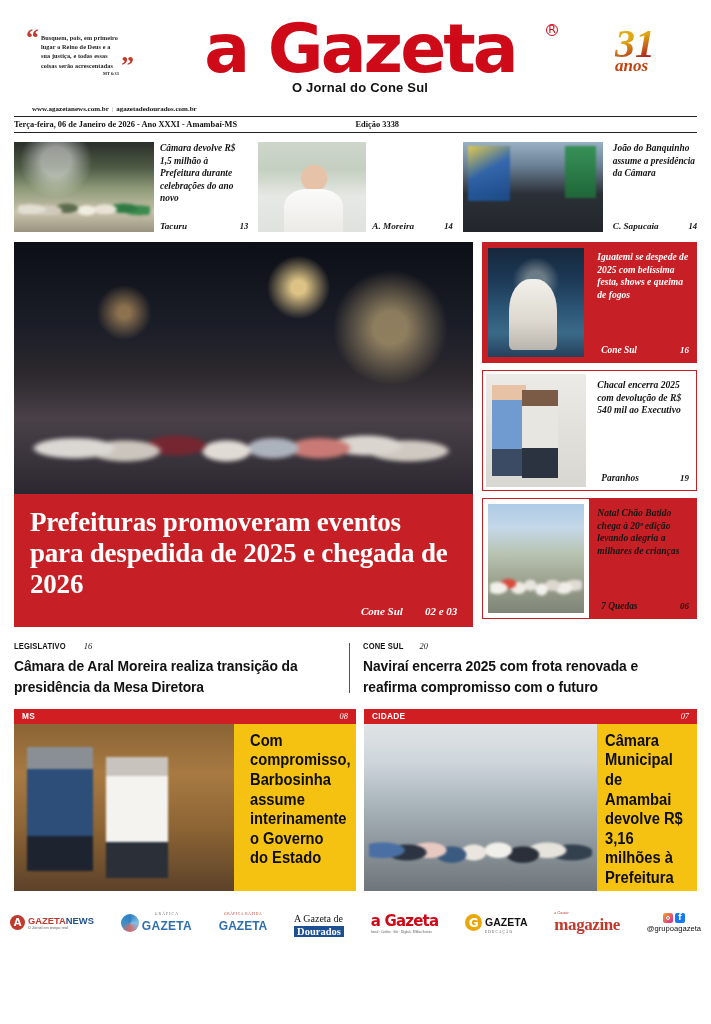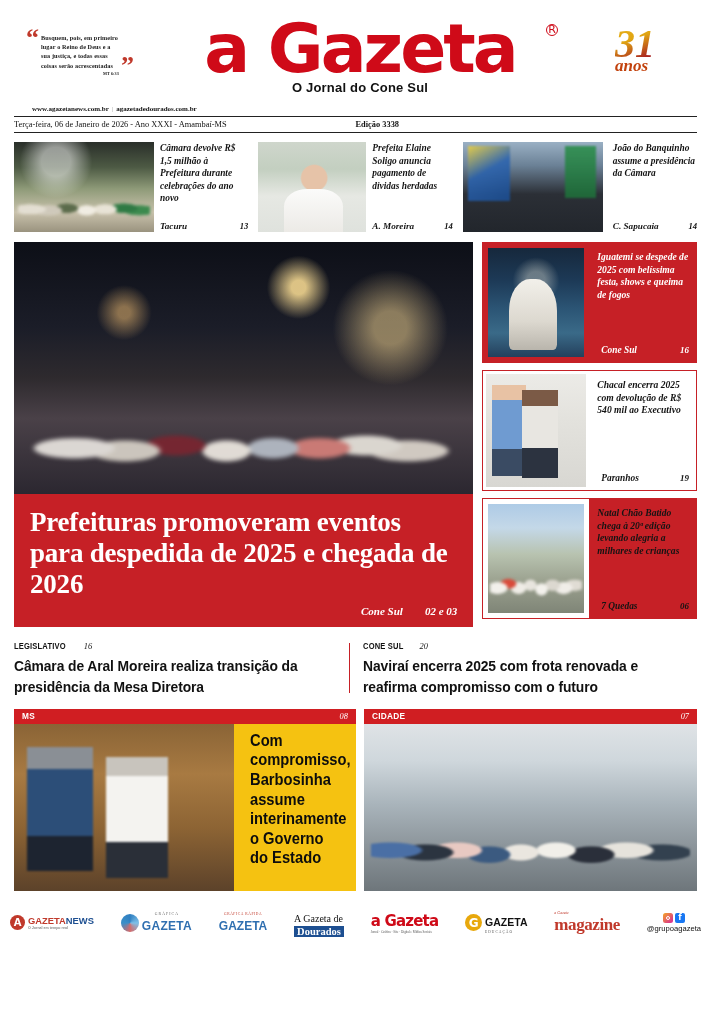--- a/index.html
+++ b/index.html
@@ -69,21 +69,21 @@
     font-family:"Liberation Serif", serif; font-style:italic; font-weight:700;
     font-size: 17px; color:#c2410c; margin-top: -6px;
   }
 
   
   .datebar {
     border-top: 1.4px solid #222; border-bottom: 1.4px solid #222;
     margin: 0 14px; height: 17px; display:flex; align-items:center;
     position: relative;
   }
-  .datebar .d-left { font-size: 8.4px; font-weight:400; color:#111; }
+  .datebar .d-left { font-size: 8.4px; font-weight:700; color:#111; }
   .datebar .d-right {
     position:absolute; left: 50%; font-size: 8.4px; font-weight:700; color:#111;
   }
 
   
   .teasers { display:flex; margin: 9px 14px 0 14px; gap: 10px; }
   .teaser { display:flex; gap: 6px; flex: 1; }
   .teaser.t1 { flex: 1.06; }
   .teaser.t2 { flex: .88; }
   .teaser.t3 { flex: 1.06; }
@@ -436,21 +436,20 @@
           <span class="pg">13</span>
         </div>
       </div>
     </div>
 
     <div class="teaser t2">
       <div class="teaser-photo">
           <div class="ph ph-portrait"></div>
         </div>
       <div class="teaser-txt">
-        <span>Prefeita Elaine Soligo anuncia pagamento de dividas herdadas</span>
         <div class="teaser-meta">
           <span>A. Moreira</span>
           <span class="pg">14</span>
         </div>
       </div>
     </div>
 
     <div class="teaser t3">
       <div class="teaser-photo">
           <div class="ph ph-suit"></div>
@@ -569,20 +568,23 @@
 
     <div class="bfeat right">
       <div class="bf-bar">
         <span class="lbl">CIDADE</span>
         <span class="pg">07</span>
       </div>
       <div class="bf-body">
         <div class="bf-photo">
             <div class="ph ph-council"></div>
           </div>
+        <div class="bf-txt">
+          <span>Câmara Municipal de Amambai devolve R$ 3,16 milhões à Prefeitura</span>
+        </div>
       </div>
     </div>
   </div>
 
   <div class="footer">
 
     <div class="flogo f1">
       <span class="badge">A</span>
       <span class="t">
         <span class="a">GAZETA</span><span class="b">NEWS</span>

